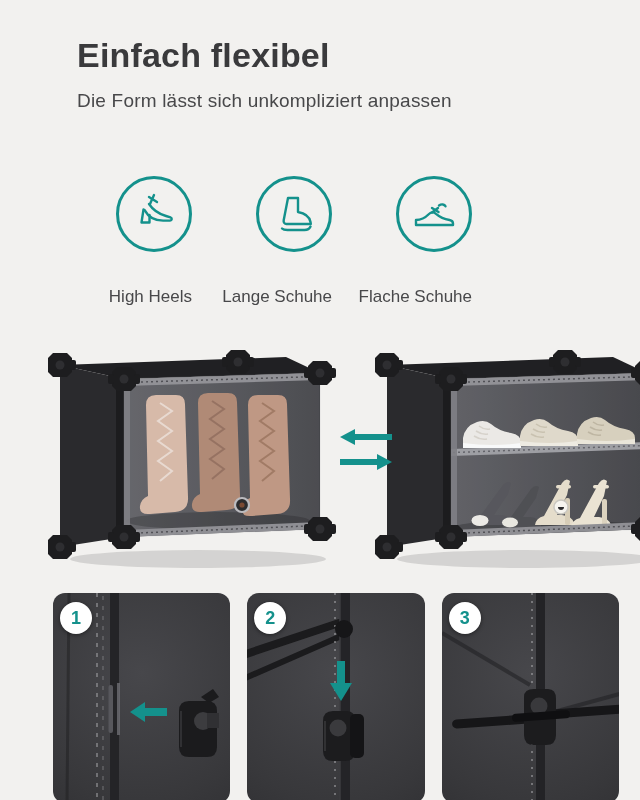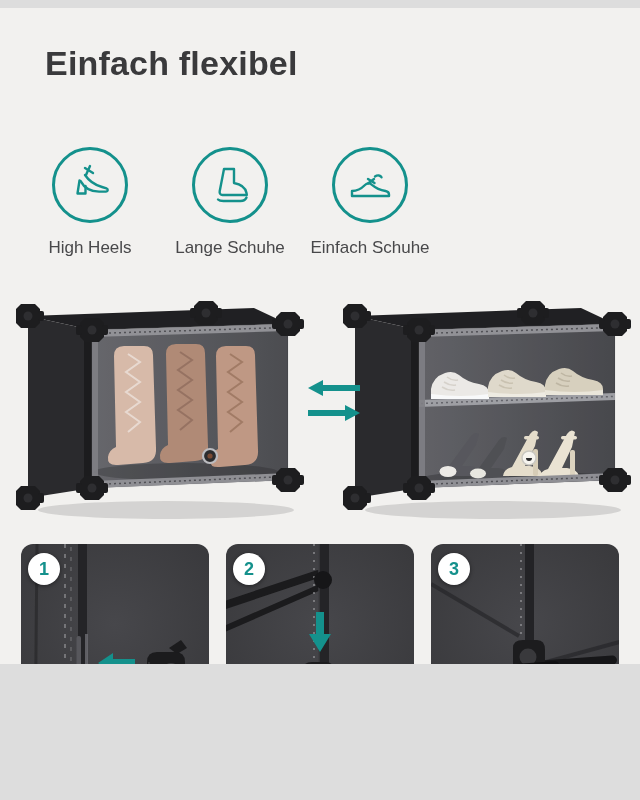--- a/index.html
+++ b/index.html
@@ -4,30 +4,30 @@
 <style>
   :root{
     --accent:#14918c;
     --background:#f2f1ef;
     --title-text:#3a3a3c;
     --body-text:#48484a;
   }
   *{margin:0;padding:0;box-sizing:border-box;}
   body{background:#ddd;font-family:"Liberation Sans",sans-serif;}
   .page{
-    width:640px;height:656px;background:var(--background);
-    position:relative;overflow:hidden;margin:8px auto;
+    width:640px;height:800px;background:var(--background);
+    position:relative;overflow:hidden;margin:0 auto;padding-left:32px;
   }
   
   .header{padding:36px 40px 0 45px;}
   .title{font-size:34px;font-weight:700;color:var(--title-text);letter-spacing:.2px;}
   .subtitle{font-size:19px;color:var(--body-text);margin-top:15px;letter-spacing:.2px;}
   
   .icons-row{display:flex;padding:0 20px;margin-top:64px;}
-  .icon-item{width:140px;display:flex;flex-direction:column;align-items:center;}
+  .icon-item{width:140px;display:flex;flex-direction:column;align-items:flex-end;gap:20px;}
   .icon-circle{
     width:76px;height:76px;border-radius:50%;
     border:3px solid var(--accent);color:var(--accent);
     display:flex;align-items:center;justify-content:center;
   }
   .icon-circle svg{display:block;}
   .icon-label{margin-top:15px;font-size:17px;color:var(--body-text);white-space:nowrap;}
   
   .photos{position:relative;height:226px;margin-top:42px;}
   .cube{position:absolute;top:0;}
@@ -51,20 +51,21 @@
     box-shadow:0 1px 4px rgba(0,0,0,.45);
   }
 </style>
 </head>
 <body>
 
 <div class="page">
 
   <div class="header">
     <div class="title">Einfach flexibel</div>
+    <div class="subtitle">Die Form lässt sich unkompliziert anpassen</div>
   </div>
 
   <div class="icons-row">
 
     <div class="icon-item">
       <div class="icon-circle">
         <svg width="48" height="48" viewBox="0 0 48 48" fill="none" stroke="currentColor" stroke-width="2.4" stroke-linecap="round" stroke-linejoin="round">
           <path d="M19 7 l8 5"></path>
             <path d="M24 5 l-4 9"></path>
           <path d="M19 14 c4 6 10 10 17 12 l4.5 1.4 c1.8 .6 1.6 3.2 -.4 3.2 h-7 c-8 0 -15 -4 -18.5 -10.5"></path>
@@ -87,21 +88,21 @@
 
     <div class="icon-item">
       <div class="icon-circle">
         <svg width="48" height="48" viewBox="0 0 48 48" fill="none" stroke="currentColor" stroke-width="2.4" stroke-linecap="round" stroke-linejoin="round">
           <path d="M6 30 c5.5 0 9.5 -2.5 13 -6 c2 -2 5 -2 7 -.2 c4 3.4 9 5.4 13.5 6.2 c2 .4 3.5 1.8 3.5 3.5 v1.5 h-37 z"></path>
           <path d="M22 22.5 l6 -4.5"></path>
             <path d="M28.5 22 l-6.5 -4"></path>
             <path d="M29 15.5 c2.5 -1.8 5.5 -1.3 6.5 .8"></path>
         </svg>
       </div>
-      <div class="icon-label">Einfach Schuhe</div>
+      <div class="icon-label">Flache Schuhe</div>
     </div>
   </div>
 
   <div class="photos">
 
     <svg class="cube cube-left" width="292" height="226" viewBox="0 0 292 226">
       <defs>
         <linearGradient id="intL" x1="0" y1="0" x2="1" y2="0">
           <stop offset="0" stop-color="#55555a"></stop>
             <stop offset="1" stop-color="#36363a"></stop>

